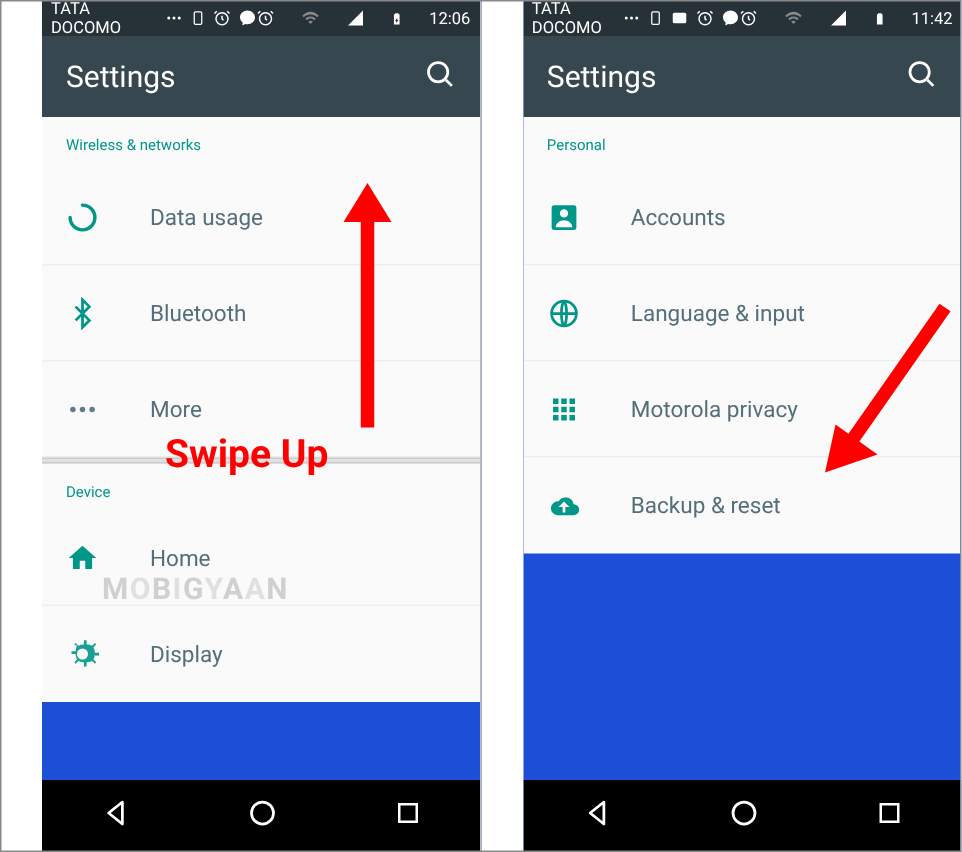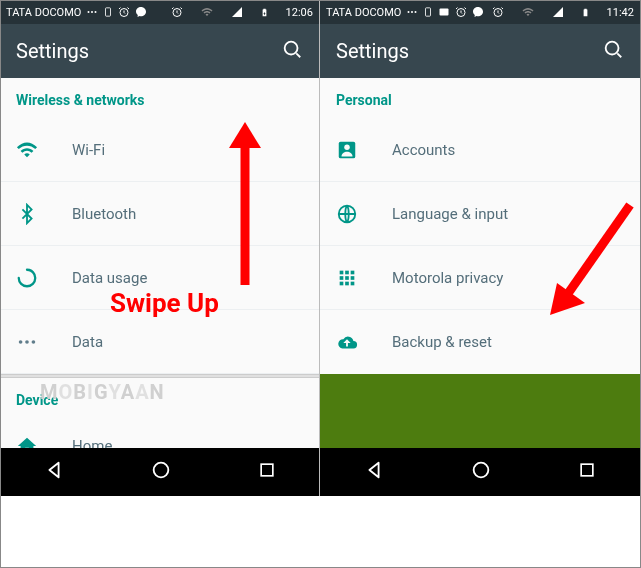--- a/index.html
+++ b/index.html
@@ -1,27 +1,27 @@
 <!DOCTYPE html>
 <html><head>
 <meta charset="utf-8">
 <style>
   * { margin: 0; padding: 0; box-sizing: border-box; }
   body { font-family: Roboto, Arial, sans-serif; background: #fff; width: 641px; height: 568px; position: relative; overflow: hidden; }
   .container { display: flex; width: 641px; height: 568px; position: relative; }
-  .phone { width: 320px; height: 496px; position: relative; background: #4d7c0f; overflow: hidden; }
+  .phone { width: 320px; height: 568px; position: relative; background: #1d4ed8; overflow: hidden; margin-left: 28px; }
   .phone.left { border-right: 1px solid #bbb; }
   .statusbar { height: 24px; background: #263238; color: #fff; display: flex; align-items: center; font-size: 11px; padding: 0 6px; justify-content: space-between; }
   .status-left { display: flex; align-items: center; gap: 5px; }
   .status-right { display: flex; align-items: center; gap: 17px; }
   .status-right .ic, .status-left .ic { display: inline-flex; align-items: center; justify-content: center; }
   .appbar { height: 54px; background: #37474f; color: #fff; display: flex; align-items: center; padding: 0 16px; justify-content: space-between; }
   .appbar-title { font-size: 20px; font-weight: 400; text-align: center; }
   .content { background: #fafafa; overflow: hidden; }
-  .section-header { color: #009688; font-size: 14px; font-weight: 700; padding: 14px 16px 10px; }
+  .section-header { color: #009688; font-size: 10px; font-weight: 400; padding: 14px 16px 10px; }
   .row { display: flex; align-items: center; height: 64px; padding: 0 16px; border-bottom: 1px solid #eceff1; }
   .row:last-child { border-bottom: none; }
   .row .icon { width: 40px; display: flex; align-items: center; justify-content: flex-start; }
   .row .label { color: #546e7a; font-size: 15px; margin-left: 16px; }
   .teal { color: #009688; fill: #009688; }
   .grey { color: #607d8b; fill: #607d8b; }
   .divider-thick { height: 4px; background: #e0e0e0; border-top: 1px solid #ccc; border-bottom: 1px solid #ccc; }
   .section-header.cut { padding: 14px 16px 6px; }
   .navbar { position: absolute; bottom: 0; left: 0; right: 0; height: 48px; background: #000; display: flex; align-items: center; justify-content: space-around; }
   .navbtn { color: #fff; }
@@ -97,51 +97,43 @@
       <span class="appbar-title">Settings</span>
       <span><svg width="22" height="22" viewBox="0 0 24 24" fill="none" stroke="white" stroke-width="2">
             <circle cx="11" cy="11" r="7"></circle>
             <path d="M21 21l-4.3-4.3"></path>
           </svg></span>
     </div>
     <div class="content">
       <div class="section-header">Wireless &amp; networks</div>
       <div class="row">
         <span class="icon teal">
-            <svg width="22" height="22" viewBox="0 0 24 24" fill="currentColor">
-              <path d="M1 9l2 2c5-5 13-5 18 0l2-2C16 2 8 2 1 9zm8 8l3 3 3-3c-2-2-4-2-6 0zm-4-4l2 2c3-3 7-3 10 0l2-2c-4-4-10-4-14 0z"></path>
-            </svg>
-          </span>
-        <span class="label">Wi-Fi</span>
+            <svg width="22" height="22" viewBox="0 0 24 24" fill="none" stroke="currentColor" stroke-width="2.5">
+              <path d="M12 3a9 9 0 1 1-9 9M12 3a9 9 0 0 1 8 5" stroke-linecap="round"></path>
+            </svg>
+          </span>
+        <span class="label">Data usage</span>
       </div>
       <div class="row">
         <span class="icon teal">
             <svg width="22" height="22" viewBox="0 0 24 24" fill="none" stroke="currentColor" stroke-width="2">
               <path d="M7 7l10 10-5 5V2l5 5L7 17"></path>
             </svg>
           </span>
         <span class="label">Bluetooth</span>
-      </div>
-      <div class="row">
-        <span class="icon teal">
-            <svg width="22" height="22" viewBox="0 0 24 24" fill="none" stroke="currentColor" stroke-width="2.5">
-              <path d="M12 3a9 9 0 1 1-9 9M12 3a9 9 0 0 1 8 5" stroke-linecap="round"></path>
-            </svg>
-          </span>
-        <span class="label">Data usage</span>
       </div>
       <div class="row">
         <span class="icon grey">
             <svg width="22" height="22" viewBox="0 0 24 24" fill="currentColor">
               <circle cx="5" cy="12" r="2"></circle>
               <circle cx="12" cy="12" r="2"></circle>
               <circle cx="19" cy="12" r="2"></circle>
             </svg>
           </span>
-        <span class="label">Data</span>
+        <span class="label">More</span>
       </div>
       <div class="divider-thick"></div>
       <div class="section-header cut">Device</div>
       <div class="row">
         <span class="icon teal">
             <svg width="22" height="22" viewBox="0 0 24 24" fill="currentColor">
               <path d="M10 20v-6h4v6h5v-8h3L12 3 2 12h3v8z"></path>
             </svg>
           </span>
         <span class="label">Home</span>

